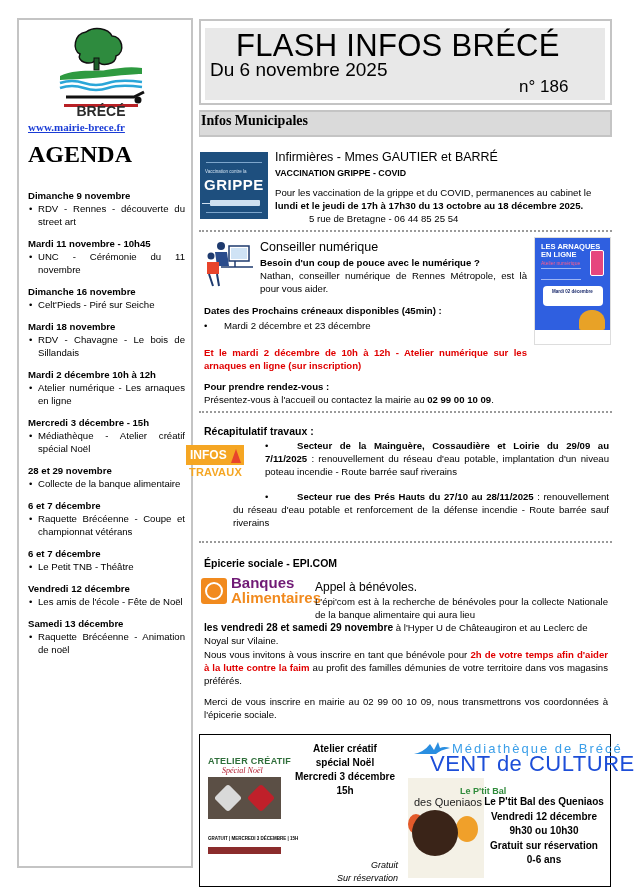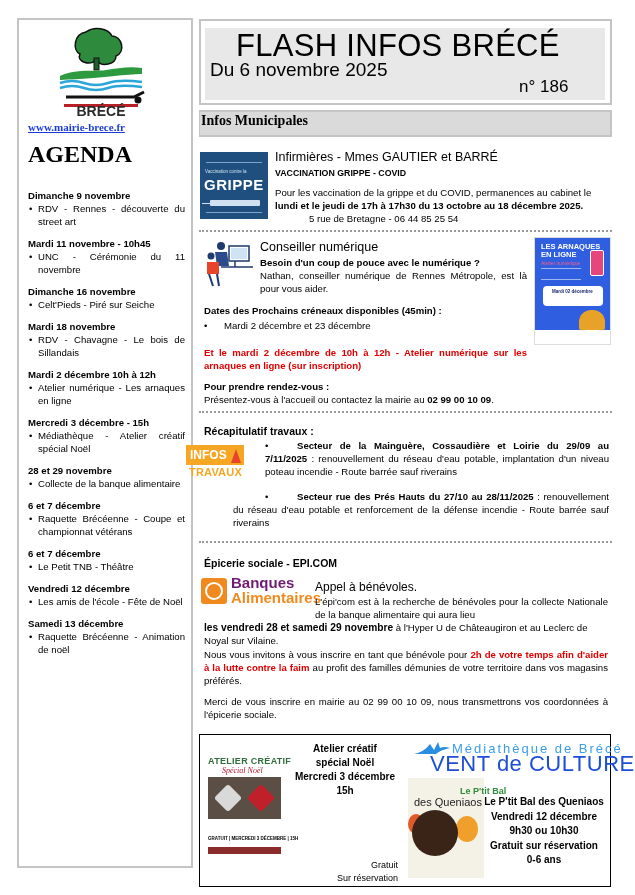--- a/index.html
+++ b/index.html
@@ -128,21 +128,21 @@
   .atelier-poster .h1 { position: absolute; left: 12px; top: 38px; width: 20px; height: 20px; background: #d9d9d9; transform: rotate(45deg); border-radius: 3px; }
   .atelier-poster .h2 { position: absolute; left: 45px; top: 38px; width: 20px; height: 20px; background: #c0202a; transform: rotate(45deg); border-radius: 3px; }
   .atelier-poster .info { position: absolute; left: 2px; top: 86px; font-size: 4.5px; font-weight: bold; white-space: nowrap; }
   .atelier-poster .bar { position: absolute; left: 2px; top: 97px; width: 73px; height: 7px; background: #8b2c2c; }
   .atelier-text {
     position: absolute; left: 290px; top: 742px; width: 110px;
     font-size: 10px; line-height: 14px; text-align: center;
   }
   .atelier-foot {
     position: absolute; left: 300px; top: 859px; width: 98px; text-align: right;
-    font-size: 9px; line-height: 13px; 
+    font-size: 9px; line-height: 13px; font-style: italic;
   }
 
   .vent-title-1 { position: absolute; left: 452px; top: 741px; font-size: 13px; color: #3a9ee8; letter-spacing: 2px; white-space: nowrap; text-align: center; }
   .vent-title-2 { position: absolute; left: 430px; top: 751px; font-size: 22px; color: #1d4ed8; letter-spacing: 0.5px; white-space: nowrap; }
   .vent-bird { position: absolute; left: 414px; top: 740px; width: 36px; height: 16px; }
   .bal-poster { position: absolute; left: 408px; top: 778px; width: 76px; height: 100px; background: #f4f1e6; }
   .bal-poster .t1 { position: absolute; left: 14px; top: 8px; font-size: 9px; font-weight: bold; color: #2f8a3a; white-space: nowrap; padding-left: 38px; }
   .bal-poster .t2 { position: absolute; left: 6px; top: 18px; font-size: 11px; font-weight: normal; color: #222; white-space: nowrap; }
   .bal-poster .circle { position: absolute; left: 4px; top: 32px; width: 46px; height: 46px; background: #3a2418; border-radius: 50%; }
   .bal-poster .o1 { position: absolute; left: 0; top: 36px; width: 16px; height: 20px; background: #e35a2a; border-radius: 50%; }

